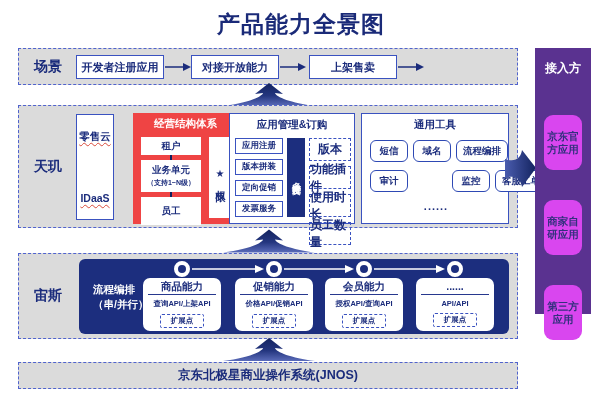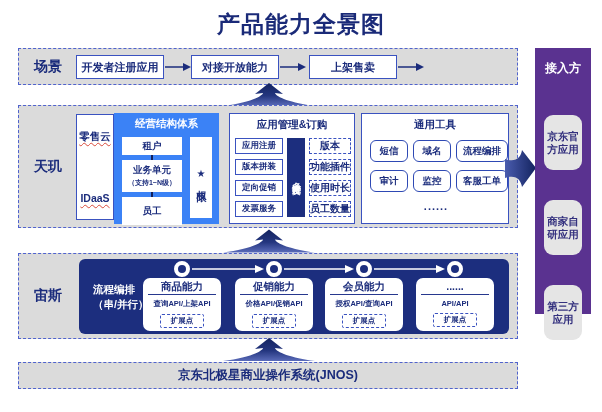--- a/index.html
+++ b/index.html
@@ -22,22 +22,22 @@
 
   
   .up-arrow{position:absolute;}
 
   
   .idaas-box{position:absolute;left:57px;top:8px;width:38px;height:106px;background:#fff;
     border:1px solid #3a52c0;box-sizing:border-box;display:flex;flex-direction:column;
     align-items:center;justify-content:center;font-size:10.5px;font-weight:bold;color:#1b2c7c;gap:48px;}
   .red-underline{text-decoration:underline;text-decoration-style:wavy;
     text-decoration-color:#d94a3a;text-decoration-thickness:1px;text-underline-offset:2px;}
-  .structure-box{position:absolute;left:95px;top:7px;width:105px;height:111px;
-    background:#3b82f6;box-sizing:border-box;}
+  .structure-box{position:absolute;left:114px;top:7px;width:105px;height:111px;
+    background:#ef4444;box-sizing:border-box;}
   .structure-title{text-align:center;color:#fff;font-weight:bold;font-size:10.5px;padding-top:4px;}
   .struct-col{position:absolute;left:8px;top:24px;width:60px;}
   .struct-item{background:#fff;color:#1b2c7c;font-weight:bold;font-size:9.5px;
     display:flex;flex-direction:column;align-items:center;justify-content:center;}
   .struct-conn{width:2px;height:5px;background:#101f5c;margin:0 auto;}
   .unit-note{font-size:7px;font-weight:bold;margin-top:1px;}
   .perm-box{position:absolute;left:76px;top:24px;width:22px;height:81px;background:#fff;
     display:flex;flex-direction:column;align-items:center;justify-content:center;
     color:#1b2c7c;font-weight:bold;}
   .perm-star{font-size:10px;line-height:12px;}
@@ -46,22 +46,22 @@
   .appmgmt-box{position:absolute;left:210px;top:7px;width:126px;height:111px;background:#fff;
     border:1px solid #3a52c0;box-sizing:border-box;}
   .appmgmt-title{text-align:center;font-size:10.5px;font-weight:bold;color:#1b2c7c;padding-top:4px;}
   .am-left{position:absolute;left:5px;top:24px;width:48px;}
   .am-left-item{height:16px;border:1px solid #3a52c0;box-sizing:border-box;margin-bottom:5px;
     display:flex;align-items:center;justify-content:center;font-size:8.5px;font-weight:bold;color:#1b2c7c;}
   .billing-box{position:absolute;left:57px;top:24px;width:18px;height:79px;background:#1c2e7e;
     display:flex;align-items:center;justify-content:center;}
   .billing-text{writing-mode:vertical-lr;color:#fff;font-size:9px;font-weight:bold;letter-spacing:1px;}
   .am-right{position:absolute;left:79px;top:24px;width:42px;}
-  .am-right-item{height:16px;border:1px dashed #3a52c0;box-sizing:border-box;margin-bottom:5px;
-    display:flex;align-items:center;justify-content:center;font-size:10px;font-weight:bold;color:#1b2c7c;}
+  .am-right-item{height:23px;border:1px dashed #3a52c0;box-sizing:border-box;margin-bottom:5px;
+    display:flex;align-items:center;justify-content:center;font-size:12px;font-weight:bold;color:#1b2c7c;}
 
   .tools-box{position:absolute;left:342px;top:7px;width:148px;height:111px;background:#fff;
     border:1px solid #3a52c0;box-sizing:border-box;}
   .tools-title{text-align:center;font-size:10.5px;font-weight:bold;color:#1b2c7c;padding-top:4px;}
   .tools-row{position:absolute;left:8px;width:132px;display:flex;gap:5px;}
   .tool-chip{height:22px;border:1.5px solid #2e49b4;border-radius:6px;box-sizing:border-box;
     display:flex;align-items:center;justify-content:center;font-size:9.5px;font-weight:bold;
     color:#1b2c7c;background:#fff;padding:0 6px;flex:0 0 auto;}
   .tools-more{position:absolute;left:0;width:148px;top:86px;text-align:center;
     font-weight:bold;color:#1b2c7c;font-size:11px;letter-spacing:1px;}
@@ -83,21 +83,21 @@
   .node-arrow{position:absolute;top:4px;}
 
   
   .jnos-bar{position:absolute;left:18px;top:362px;width:500px;height:27px;background:#dbdbdb;
     border:1px dashed #5063cd;box-sizing:border-box;display:flex;align-items:center;
     justify-content:center;font-size:12.5px;font-weight:bold;color:#1b2c7c;}
 
   
   .sidebar{position:absolute;left:535px;top:48px;width:56px;height:266px;background:#5a3290;}
   .sidebar-title{text-align:center;color:#fff;font-weight:bold;font-size:12px;padding-top:12px;}
-  .sidebar-item{position:absolute;left:9px;width:38px;height:55px;background:#e5e5e5;border-radius:9px;
+  .sidebar-item{position:absolute;left:9px;width:38px;height:55px;background:#d946ef;border-radius:9px;
     display:flex;align-items:center;justify-content:center;text-align:center;
     font-size:10.5px;font-weight:bold;color:#33307e;line-height:13px;padding:2px;box-sizing:border-box;}
   .side-arrow{position:absolute;left:505px;top:146px;}
 </style>
 </head>
 <body>
 
 <div class="canvas">
 
   <svg width="0" height="0" style="position:absolute">
@@ -186,21 +186,21 @@
 
     <div class="tools-box">
       <div class="tools-title">通用工具</div>
       <div class="tools-row" style="top:26px;">
         <div class="tool-chip" style="width:38px;">短信</div>
         <div class="tool-chip" style="width:38px;">域名</div>
         <div class="tool-chip" style="width:52px;">流程编排</div>
       </div>
       <div class="tools-row" style="top:56px;">
         <div class="tool-chip" style="width:38px;">审计</div>
-        <div class="tool-chip" style="width:38px;">监控</div>
+        <div class="tool-chip" style="width:38px;margin-left:39px;">监控</div>
         <div class="tool-chip" style="width:52px;">客服工单</div>
       </div>
       <div class="tools-more">......</div>
     </div>
   </div>
 
   <svg class="side-arrow" width="33" height="45" viewBox="0 0 33 45">
     <path d="M0,13 C11,17 16,11 17,4 L31,22 L17,41 C16,34 11,28 0,32 Z" fill="url(#gradRight)"></path>
   </svg>
 

